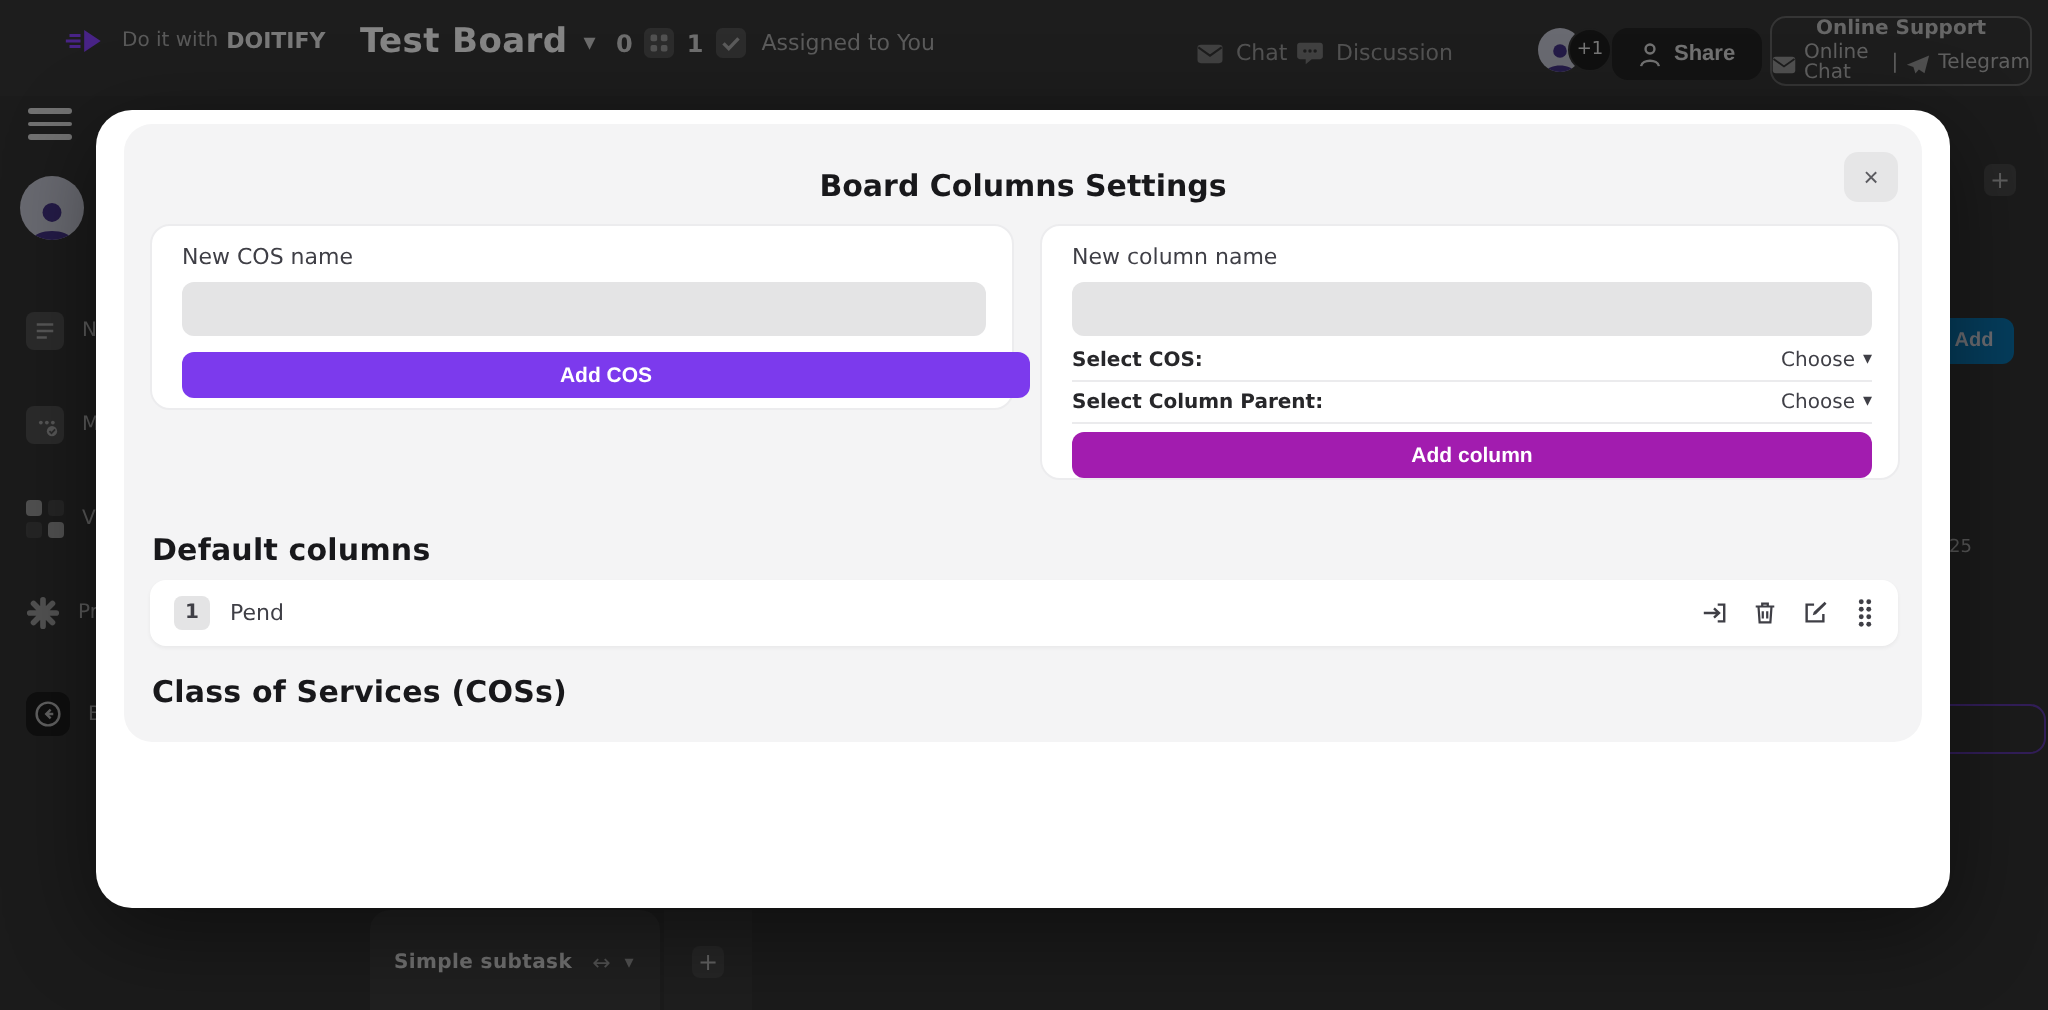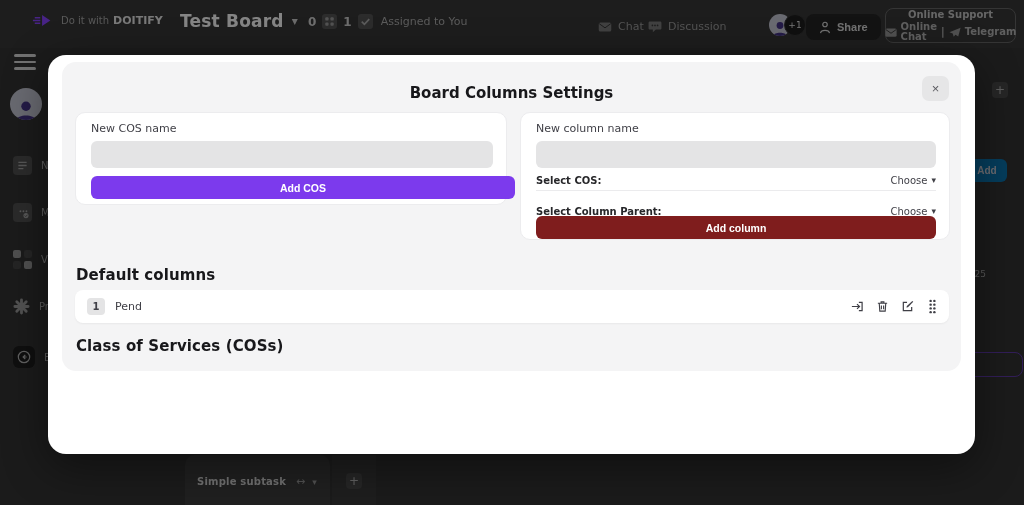--- a/index.html
+++ b/index.html
@@ -19,21 +19,21 @@
   .stat-num { font-size:12px; font-weight:bold; color:#c2c2c2; }
   .stat-label { font-size:11px; color:#9e9e9e; margin-left:2px; }
   .tb-link { position:absolute; top:20px; display:flex; align-items:center; gap:6px; color:#8f8f8f; font-size:11px; }
   .tb-link .ic { color:#787878; display:flex; }
   .avatars { position:absolute; left:769px; top:14px; display:flex; align-items:center; }
   .avatar-circle { width:22px; height:22px; border-radius:50%; background:#b9bac6; display:flex; align-items:flex-end; justify-content:center; overflow:hidden; }
   .plus-badge { width:22px; height:22px; border-radius:50%; background:#171717; color:#cfcfcf; font-size:9px; display:flex; align-items:center; justify-content:center; margin-left:-7px; border:1px solid #2e2e2e; }
   .share-btn { position:absolute; left:806px; top:14px; height:26px; padding:0 13px; background:#1c1c1c; border:none; border-radius:8px; display:flex; align-items:center; gap:6px; color:#c9c9c9; font-size:11px; font-weight:bold; }
   .support-box { position:absolute; left:885px; top:8px; width:131px; height:35px; border:1px solid #5a5a5a; border-radius:8px; display:flex; flex-direction:column; align-items:center; justify-content:flex-end; gap:2px; }
   .support-title { font-size:10px; font-weight:bold; color:#b3b3b3; line-height:1; }
-  .support-row { display:flex; align-items:center; gap:4px; font-size:10px; font-weight:bold; color:#a7a7a7; line-height:1; }
+  .support-row { display:flex; align-items:center; gap:4px; font-size:10px; font-weight:normal; color:#a7a7a7; line-height:1; }
   .support-row .ic { display:flex; color:#8a8a8a; }
 
   
   .sidebar { position:absolute; left:0; top:48px; width:150px; height:457px; z-index:1; }
   .hamburger { position:absolute; left:14px; top:6px; width:22px; cursor:pointer; }
   .hamburger span { display:block; height:2.5px; background:#c9c9c9; border-radius:2px; margin-bottom:4px; }
   .side-avatar { position:absolute; left:10px; top:40px; width:32px; height:32px; border-radius:50%; background:#b9bac6; overflow:hidden; display:flex; align-items:flex-end; justify-content:center; }
   .side-item { position:absolute; left:13px; display:flex; align-items:center; gap:9px; }
   .side-label { font-size:10px; color:#9c9c9c; white-space:nowrap; }
   .tile { width:19px; height:19px; border-radius:4px; background:#474747; display:flex; align-items:center; justify-content:center; color:#979797; }
@@ -66,21 +66,21 @@
   .card-col { left:458px; top:50px; width:430px; height:128px; }
   .field-label { position:absolute; left:15px; top:9px; font-size:11px; color:#3f3f46; }
   .field-input { position:absolute; left:15px; top:28px; height:27px; background:#e4e4e5; border:none; border-radius:6px; padding:0 8px; font-size:11px; color:#333; }
   .card-cos .field-input { width:402px; }
   .card-col .field-input { width:400px; }
   .btn-accent { position:absolute; border:none; border-radius:6px; color:#fff; font-size:10.5px; font-weight:bold; cursor:pointer; }
   .btn-addcos { left:15px; top:63px; width:424px; height:23px; }
   .btn-addcol { left:15px; top:103px; width:400px; height:23px; }
   .select-row { position:absolute; left:15px; width:400px; height:21px; display:flex; align-items:center; justify-content:space-between; border-bottom:1px solid #ebebed; }
   .select-row.r1 { top:57px; }
-  .select-row.r2 { top:78px;margin-top:10px; }
+  .select-row.r2 { top:78px; }
   .select-label { font-size:10px; font-weight:bold; color:#27272a; }
   .choose { display:flex; align-items:center; gap:4px; font-size:10px; color:#3f3f46; cursor:pointer; }
   .choose .caret { font-size:9px; color:#3f3f46; }
 
   .section-heading { position:absolute; left:14px; font-size:15px; font-weight:bold; color:#18181b; letter-spacing:.1px; }
   .h-default { top:204px; }
   .h-cos { top:275px; }
   .col-row { position:absolute; left:13px; top:228px; width:874px; height:33px; background:#fff; border-radius:8px; box-shadow:0 1px 2px rgba(0,0,0,.05); display:flex; align-items:center; padding:0 12px; }
   .idx-badge { width:18px; height:17px; background:#e4e4e5; border-radius:4px; font-size:10px; font-weight:bold; color:#3f3f46; display:flex; align-items:center; justify-content:center; }
   .col-name { font-size:11px; color:#3f3f46; margin-left:10px; flex:1; }
@@ -307,21 +307,21 @@
             <span class="caret">▾</span>
           </span>
         </div>
         <div class="select-row r2">
           <span class="select-label">Select Column Parent:</span>
           <span class="choose">
             <span>Choose</span>
             <span class="caret">▾</span>
           </span>
         </div>
-        <button class="btn-accent btn-addcol" style="background:#7f1d1d">Add column</button>
+        <button class="btn-accent btn-addcol" style="background:#a21caf">Add column</button>
       </div>
 
       <div class="section-heading h-default">Default columns</div>
 
       <div class="col-row">
         <span class="idx-badge">1</span>
         <span class="col-name">Pend</span>
         <span class="row-icons">
           <span class="ic">
             <svg width="14" height="13" viewBox="0 0 14 14" fill="none" stroke="currentColor" stroke-width="1.3">

